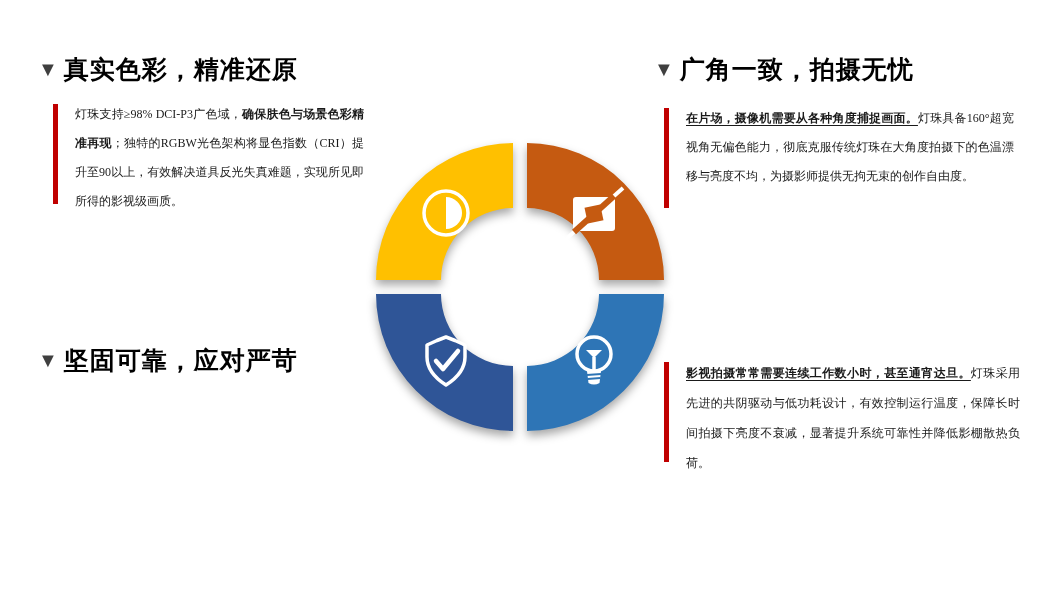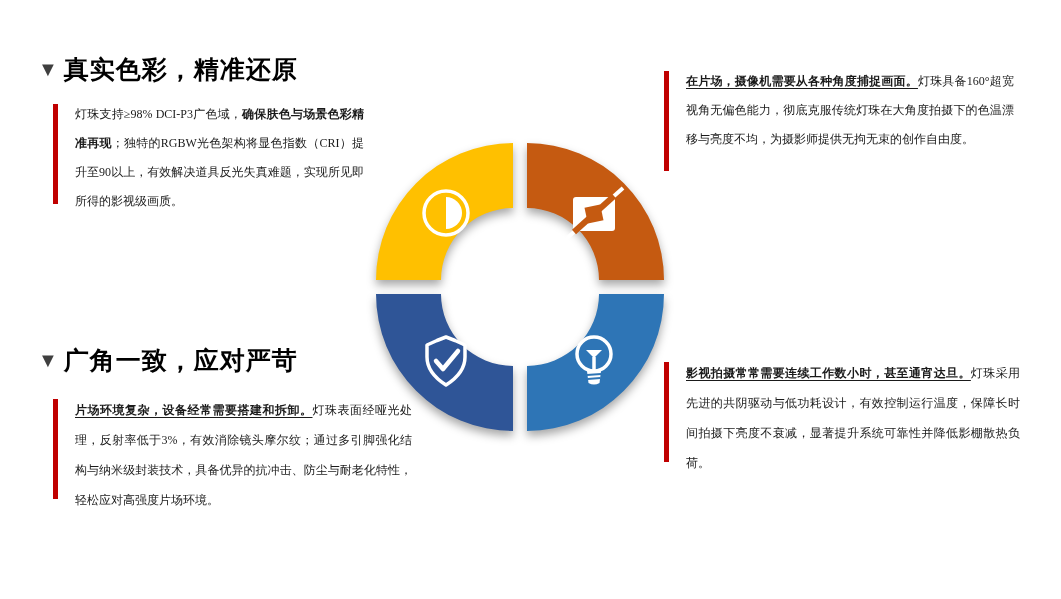--- a/index.html
+++ b/index.html
@@ -68,32 +68,29 @@
 
   <section class="feature f-tl">
     <h2><span class="tri">▼</span><span>真实色彩，精准还原</span></h2>
     <div class="body">
       <span class="accent-bar"></span>
       <p><span>灯珠支持≥98% DCI-P3广色域，</span><span class="b">确保肤色与场景色彩精准再现</span><span>；独特的RGBW光色架构将显色指数（CRI）提升至90以上，有效解决道具反光失真难题，实现所见即所得的影视级画质。</span></p>
     </div>
   </section>
 
   <section class="feature f-tr">
+    <h2><span class="tri">▼</span><span>广角一致，拍摄无忧</span></h2>
     <div class="body">
       <span class="accent-bar"></span>
       <p><span class="b u">在片场，摄像机需要从各种角度捕捉画面。</span><span>灯珠具备160°超宽视角无偏色能力，彻底克服传统灯珠在大角度拍摄下的色温漂移与亮度不均，为摄影师提供无拘无束的创作自由度。</span></p>
     </div>
   </section>
 
   <section class="feature f-bl">
-    <h2><span class="tri">▼</span><span>广角一致，应对严苛</span></h2>
-    <div class="body">
-      <span class="accent-bar"></span>
-      <p><span class="b u">片场环境复杂，设备经常需要搭建和拆卸。</span><span>灯珠表面经哑光处理，反射率低于3%，有效消除镜头摩尔纹；通过多引脚强化结构与纳米级封装技术，具备优异的抗冲击、防尘与耐老化特性，轻松应对高强度片场环境。</span></p>
-    </div>
+    <h2><span class="tri">▼</span><span>坚固可靠，应对严苛</span></h2>
   </section>
 
   <section class="feature f-br">
     <div class="body">
       <span class="accent-bar"></span>
       <p><span class="b u">影视拍摄常常需要连续工作数小时，甚至通宵达旦。</span><span>灯珠采用先进的共阴驱动与低功耗设计，有效控制运行温度，保障长时间拍摄下亮度不衰减，显著提升系统可靠性并降低影棚散热负荷。</span></p>
     </div>
   </section>
 
   <svg class="donut" viewBox="0 0 320 320" xmlns="http://www.w3.org/2000/svg">

